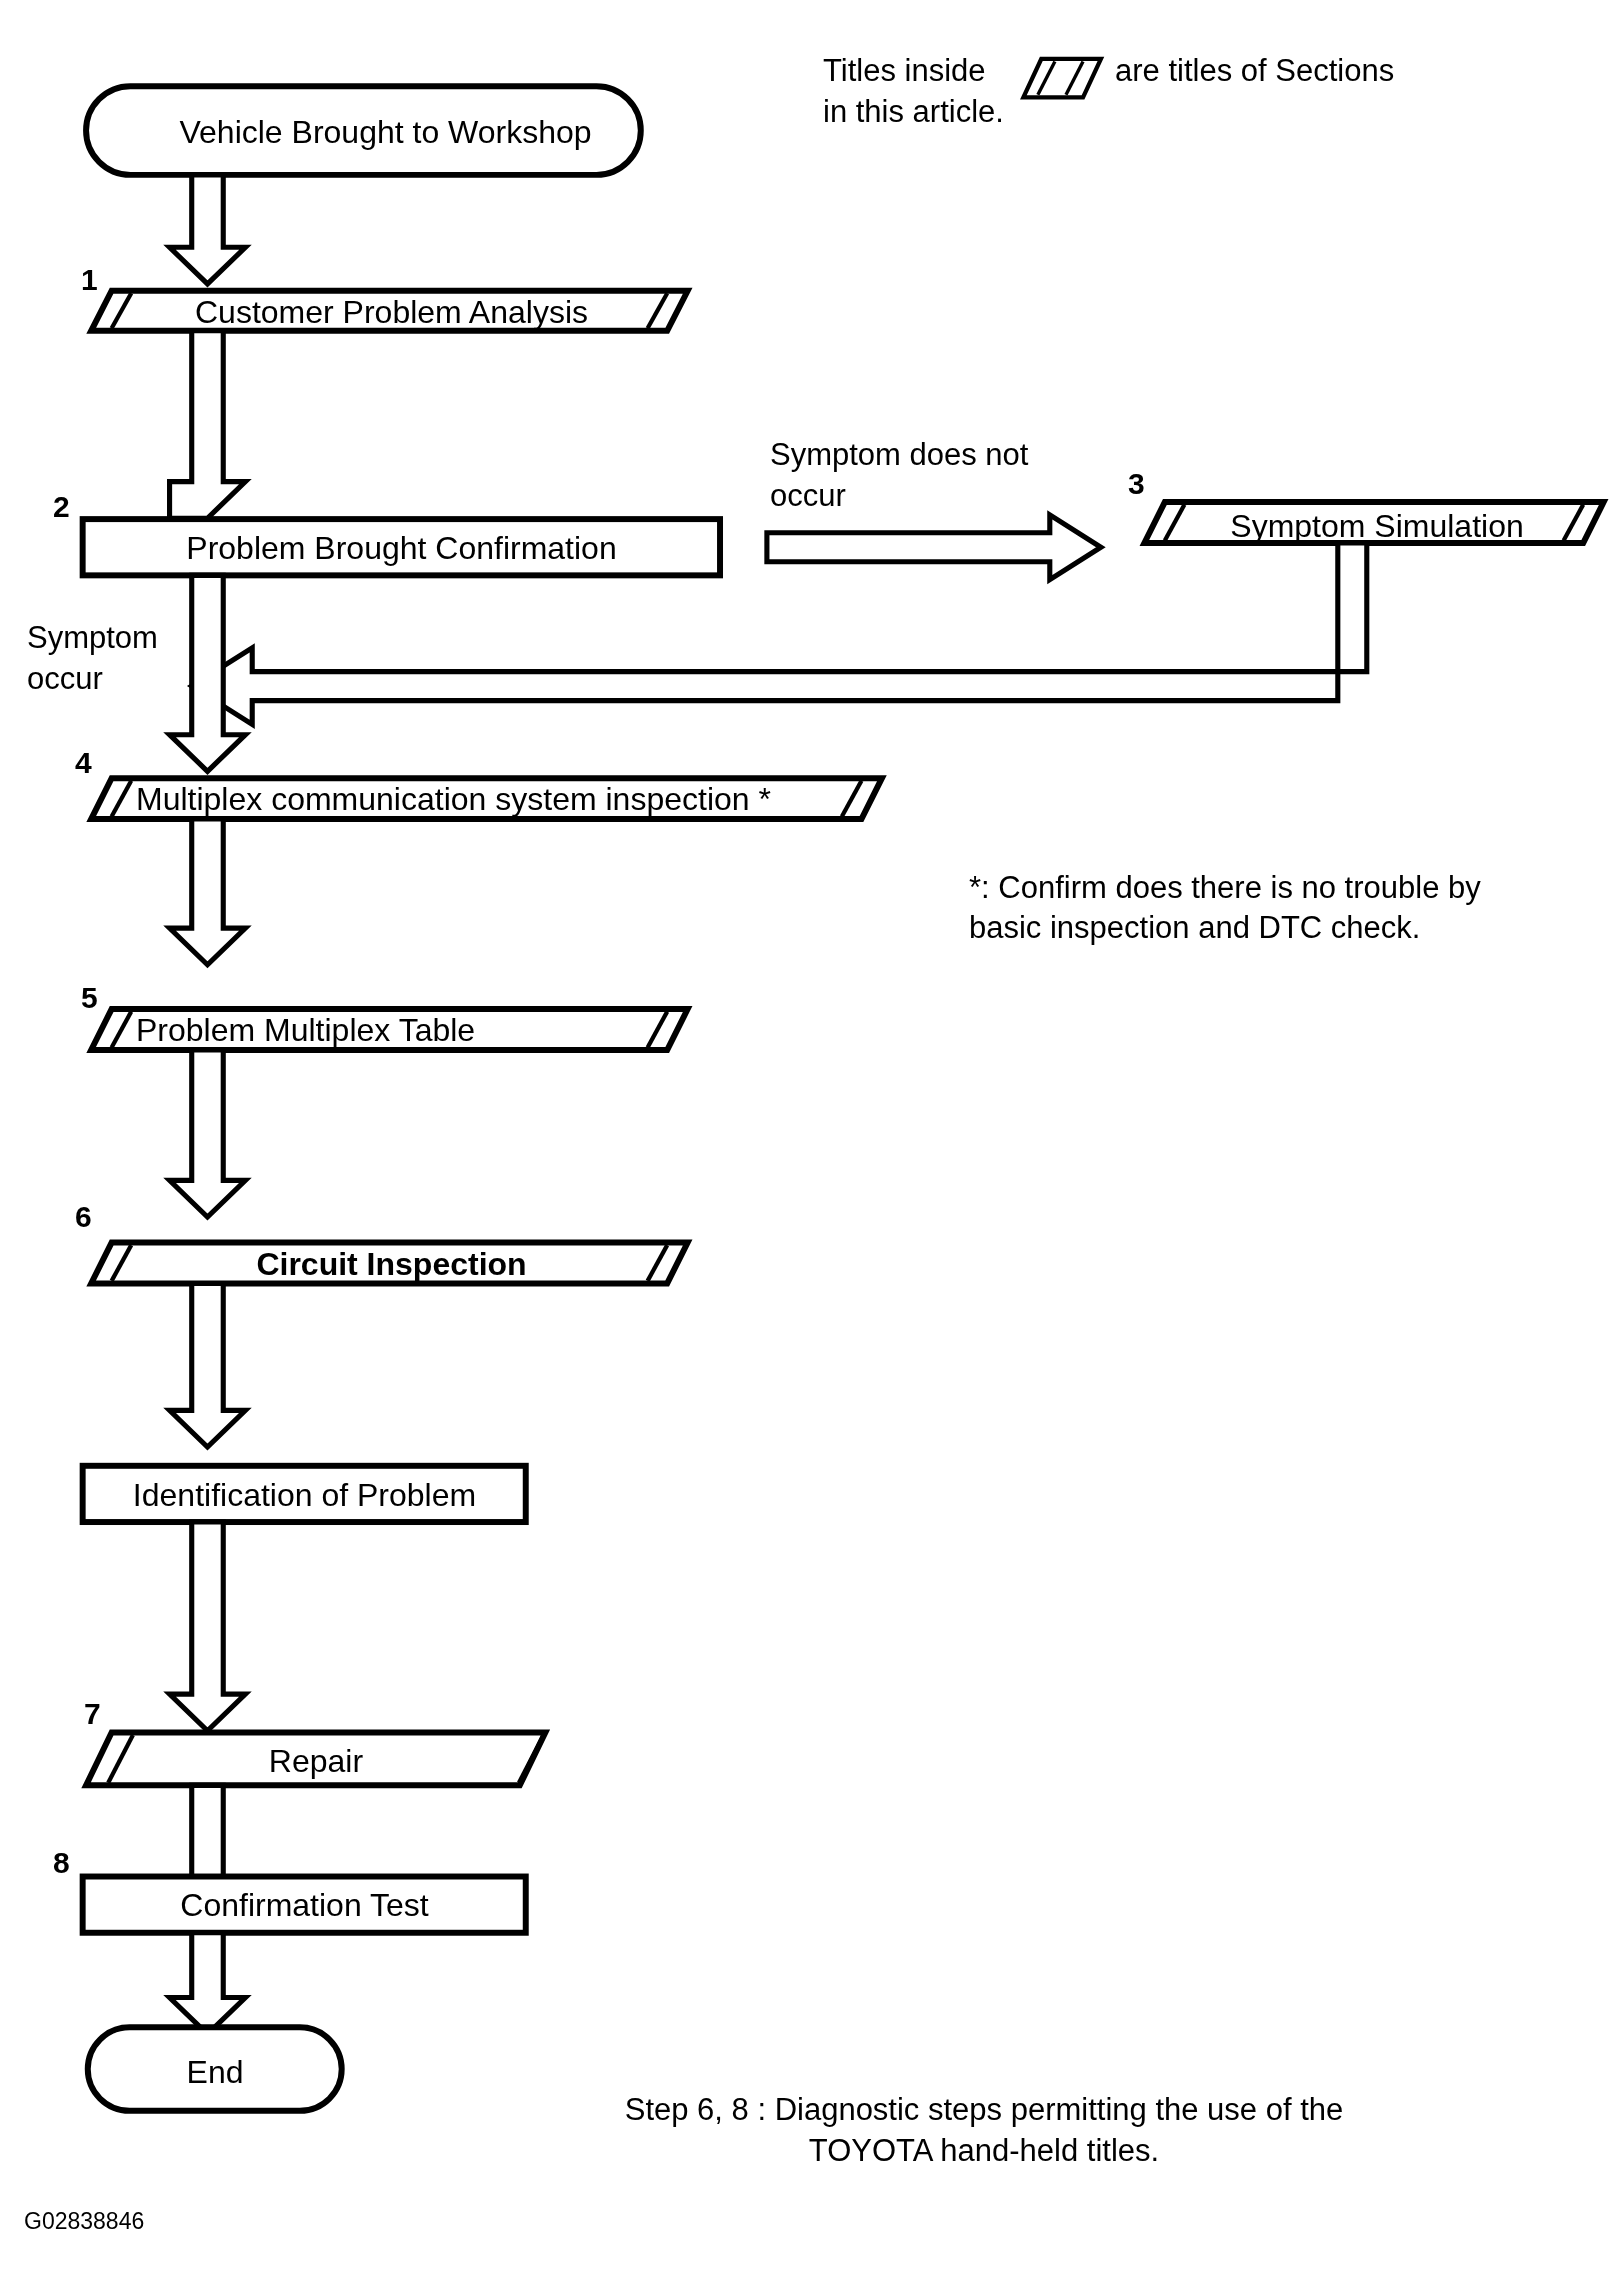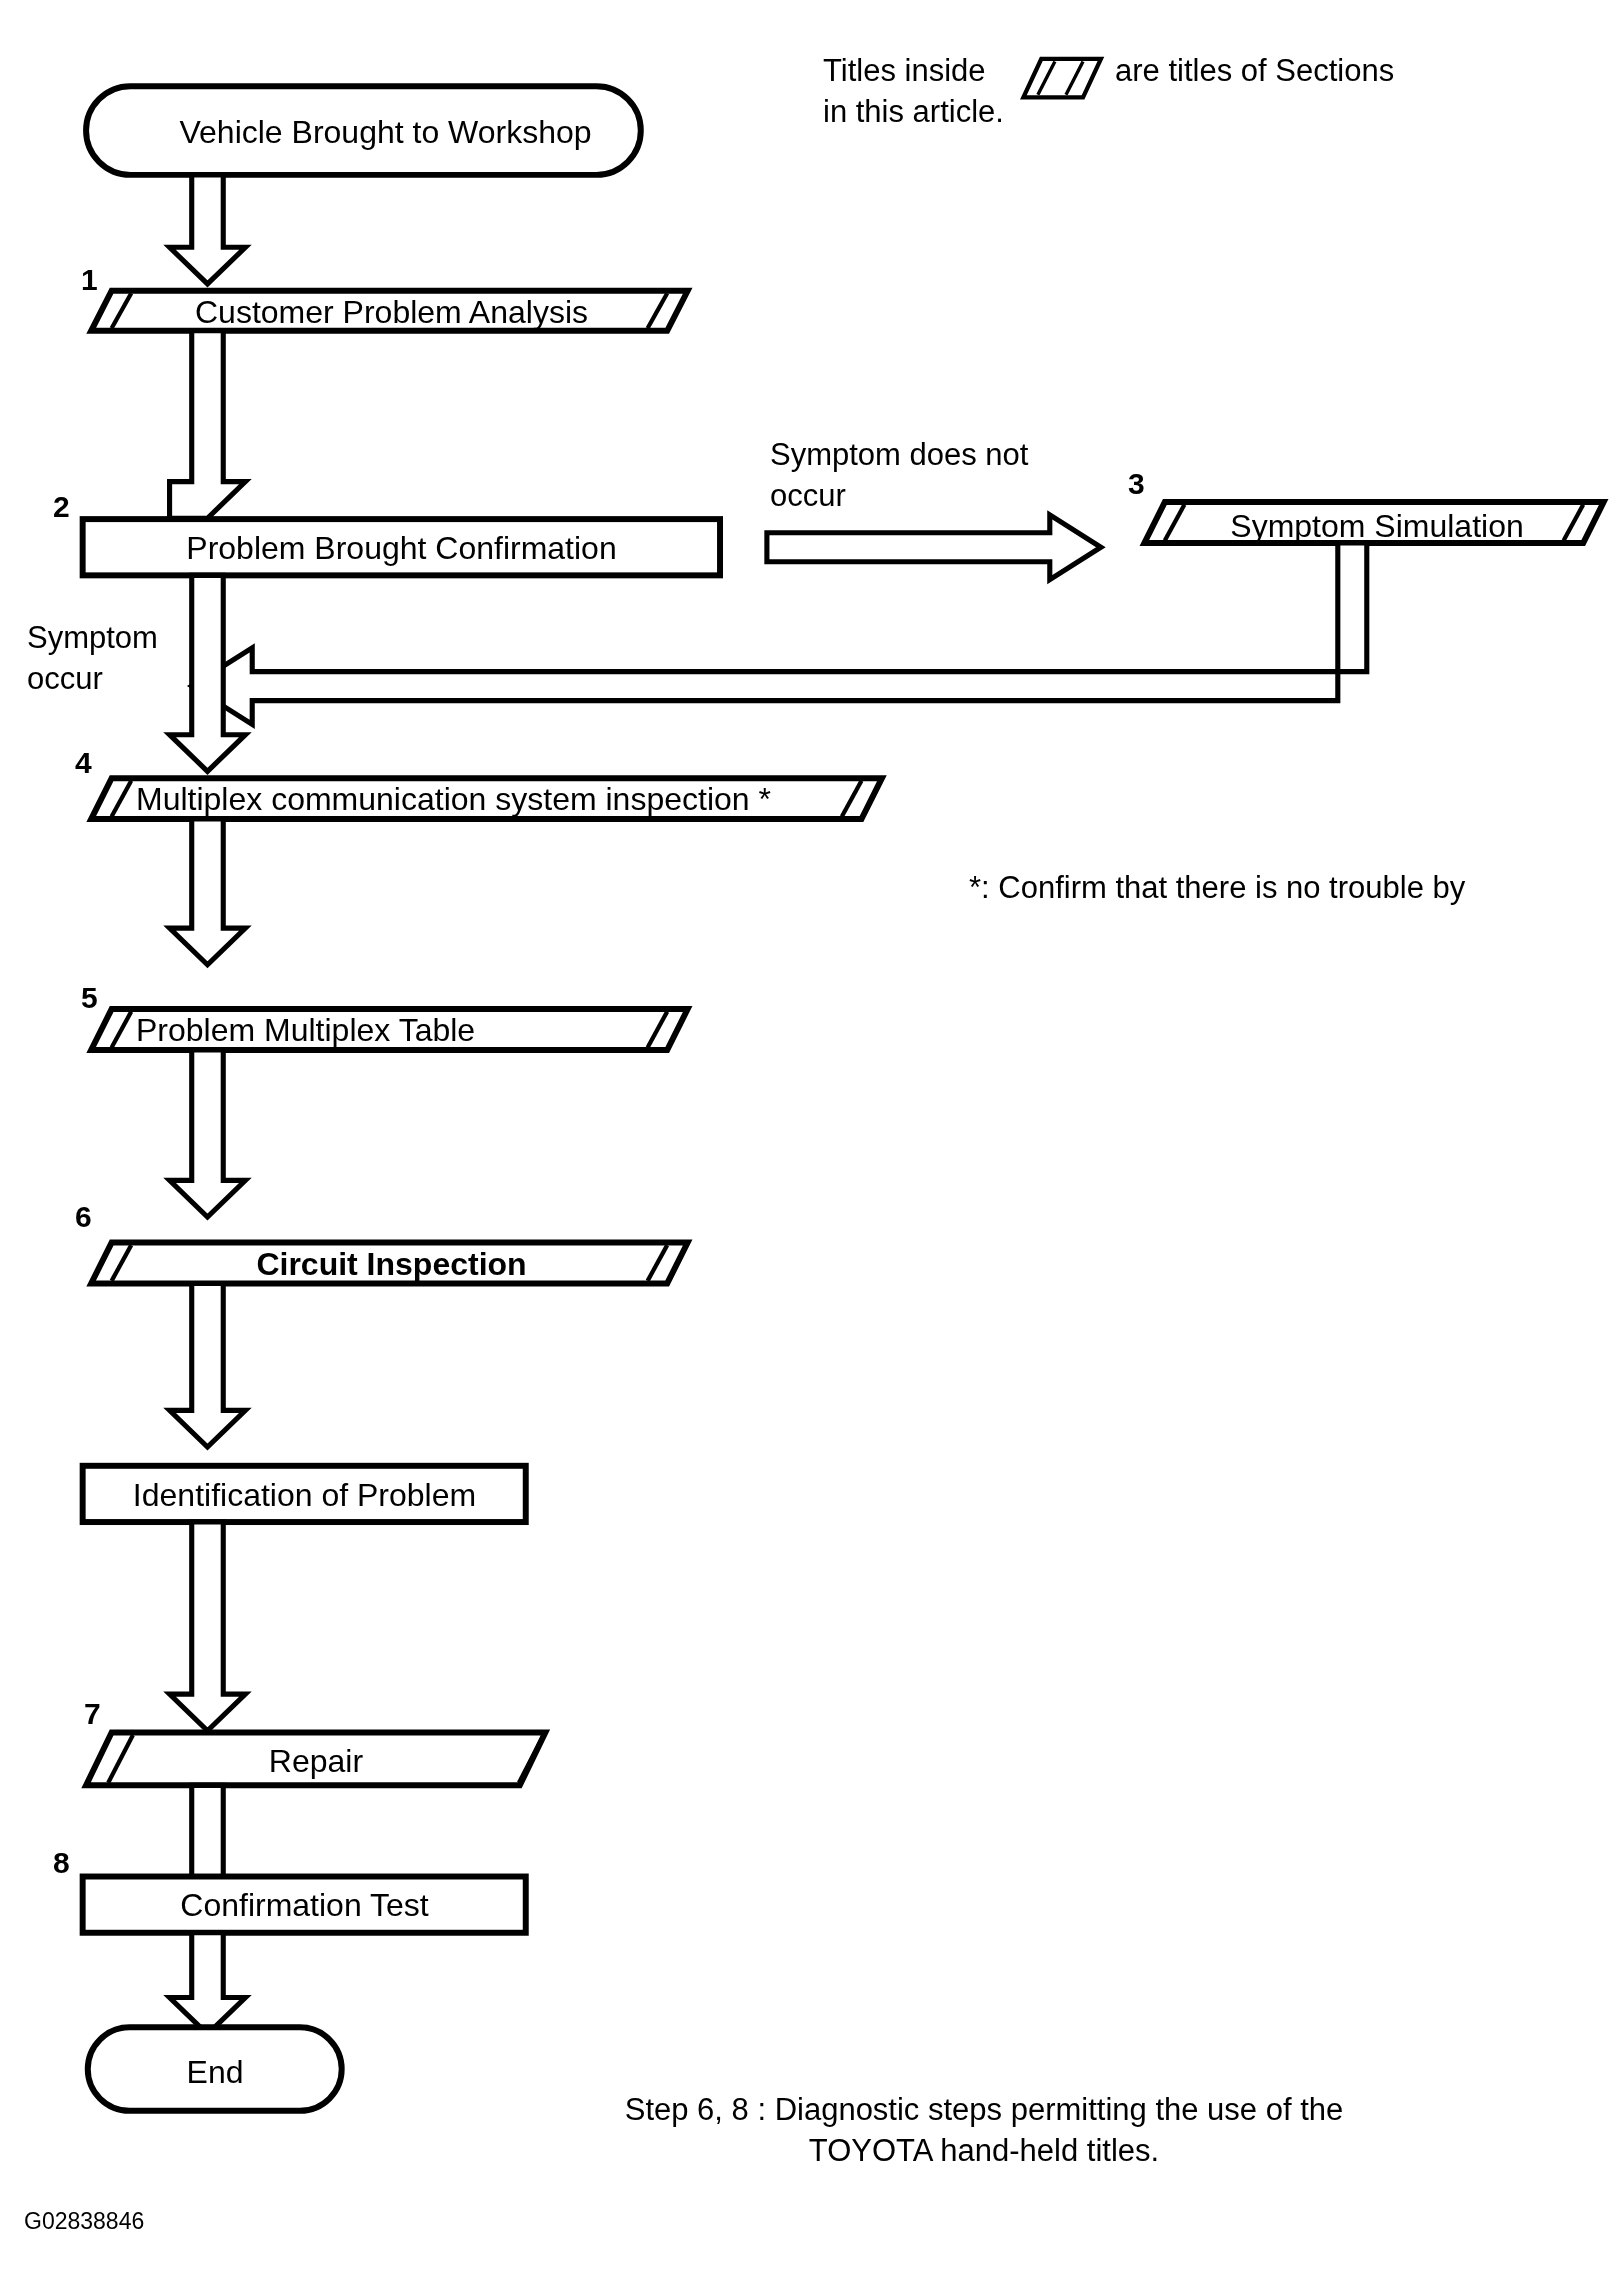--- a/index.html
+++ b/index.html
@@ -147,21 +147,22 @@
 
   <div class="lbl step-num" style="left:1128px; top:464px;">3</div>
   <div class="lbl node-text" style="left:1185px; top:505px; width:384px;">Symptom Simulation</div>
 
   <div class="lbl note-text" style="left:27px; top:618px;">Symptom</div>
   <div class="lbl note-text" style="left:27px; top:659px;">occur</div>
 
   <div class="lbl step-num" style="left:75px; top:743px;">4</div>
   <div class="lbl node-text" style="left:136px; top:778px; width:707px; text-align:left;">Multiplex communication system inspection *</div>
 
-  <div class="lbl note-text" style="left:969px; top:868px;">*: Confirm that there is no trouble by</div>
+  <div class="lbl note-text" style="left:969px; top:868px;">*: Confirm does there is no trouble by</div>
+  <div class="lbl note-text" style="left:969px; top:908px;">basic inspection and DTC check.</div>
 
   <div class="lbl step-num" style="left:81px; top:978px;">5</div>
   <div class="lbl node-text" style="left:136px; top:1009px; width:511px; text-align:left;">Problem Multiplex Table</div>
 
   <div class="lbl step-num" style="left:75px; top:1197px;">6</div>
   <div class="lbl node-text bold" style="left:136px; top:1243px; width:511px;">Circuit Inspection</div>
 
   <div class="lbl node-text" style="left:83px; top:1474px; width:443px;">Identification of Problem</div>
 
   <div class="lbl step-num" style="left:84px; top:1694px;">7</div>

